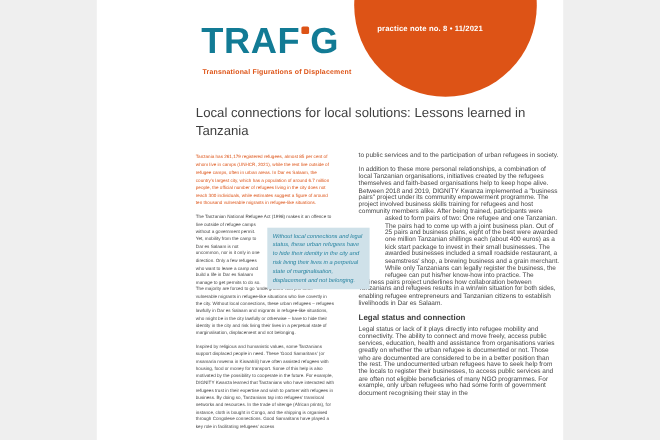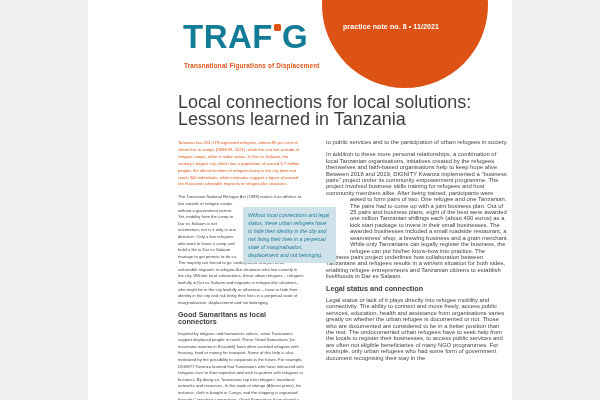--- a/index.html
+++ b/index.html
@@ -30,21 +30,21 @@
     line-height:34px;white-space:nowrap;
   }
   .logo-i{display:inline-block;width:9px;height:24px;position:relative;}
   .logo-dot{position:absolute;top:0;left:1px;width:7px;height:7px;background:#dd5316;border-radius:1.5px;}
   .tagline{
     position:absolute;left:96px;top:62px;
     color:#dd5316;font-size:6.3px;font-weight:700;letter-spacing:0.2px;
   }
   .title{
     position:absolute;left:90px;top:94px;width:330px;margin:0;
-    color:#3f3f3f;font-size:18px;line-height:16.5px;font-weight:400;
+    color:#3f3f3f;font-size:12px;line-height:16.5px;font-weight:400;
   }
   
   .col{position:absolute;color:#454545;}
   .col p{margin:0 0 6px 0;text-align:left;}
   .col-left{left:90px;top:140px;width:126px;font-size:4.2px;line-height:6.6px;}
   .col-left .intro{color:#dd5316;line-height:6.9px;}
   .col-right{left:238px;top:139px;width:183px;font-size:5.9px;line-height:6.4px;}
   .col h2{
     margin:6px 0 5px 0;color:#3f3f3f;font-weight:700;
   }
@@ -71,21 +71,20 @@
 
     <div class="logo"><span>TRAF</span><span class="logo-i"><span class="logo-dot"></span></span><span>G</span></div>
 
     <div class="tagline">Transnational Figurations of Displacement</div>
 
     <h1 class="title">Local connections for local solutions: Lessons learned in Tanzania</h1>
 
     <div class="col col-left">
       <p class="intro">Tanzania has 261,179 registered refugees, almost 85 per cent of whom live in camps (UNHCR, 2021), while the rest live outside of refugee camps, often in urban areas. In Dar es Salaam, the country's largest city, which has a population of around 6.7 million people, the official number of refugees living in the city does not reach 300 individuals, while estimates suggest a figure of around ten thousand vulnerable migrants in refugee-like situations.</p>
       <p class="body"><span>The Tanzanian National Refugee Act (1998) makes it an offence </span><span class="pq-spacer-left"></span><span>to live outside of refugee camps without a government permit. Yet, mobility from the camp to Dar es Salaam is not uncommon, nor is it only in one direction. Only a few refugees who want to leave a camp and build a life in Dar es Salaam manage to get permits to do so. The majority are forced to go 'underground' and join other vulnerable migrants in refugee-like situations who live covertly in the city. Without local connections, these urban refugees – refugees lawfully in Dar es Salaam and migrants in refugee-like situations, who might be in the city lawfully or otherwise – have to hide their identity in the city and risk living their lives in a perpetual state of marginalisation, displacement and not belonging.</span></p>
-      <h2>Good Samaritans as local connectors</h2>
       <p class="body">Inspired by religious and humanistic values, some Tanzanians support displaced people in need. These 'Good Samaritans' (or msamaria mwema in Kiswahili) have often assisted refugees with housing, food or money for transport. Some of this help is also motivated by the possibility to cooperate in the future. For example, DIGNITY Kwanza learned that Tanzanians who have interacted with refugees trust in their expertise and wish to partner with refugees in business. By doing so, Tanzanians tap into refugees' translocal networks and resources. In the trade of vitenge (African prints), for instance, cloth is bought in Congo, and the shipping is organised through Congolese connections. Good Samaritans have played a key role in facilitating refugees' access</p>
     </div>
 
     <div class="col col-right">
       <p class="body">to public services and to the participation of urban refugees in society.</p>
       <p class="body"><span>In addition to these more personal relationships, a combination of local Tanzanian organisations, initiatives created by the refugees themselves and faith-based organisations help to keep hope alive. Between 2018 and 2019, DIGNITY Kwanza implemented a "business pairs" project under its community empowerment programme. The project involved business skills training for refugees and host community members alike. After being trained, participants were asked to form pairs of two: One </span><span class="pq-spacer-right"></span><span>refugee and one Tanzanian. The pairs had to come up with a joint business plan. Out of 25 pairs and business plans, eight of the best were awarded one million Tanzanian shillings each (about 400 euros) as a kick start package to invest in their small businesses. The awarded businesses included a small roadside restaurant, a seamstress' shop, a brewing business and a grain merchant. While only Tanzanians can legally register the business, the refugee can put his/her know-how into practice. The business pairs project underlines how collaboration between Tanzanians and refugees results in a win/win situation for both sides, enabling refugee entrepreneurs and Tanzanian citizens to establish livelihoods in Dar es Salaam.</span></p>
       <h2>Legal status and connection</h2>
       <p class="body">Legal status or lack of it plays directly into refugee mobility and connectivity. The ability to connect and move freely, access public services, education, health and assistance from organisations varies greatly on whether the urban refugee is documented or not. Those who are documented are considered to be in a better position than the rest. The undocumented urban refugees have to seek help from the locals to register their businesses, to access public services and are often not eligible beneficiaries of many NGO programmes. For example, only urban refugees who had some form of government document recognising their stay in the</p>
     </div>
 

